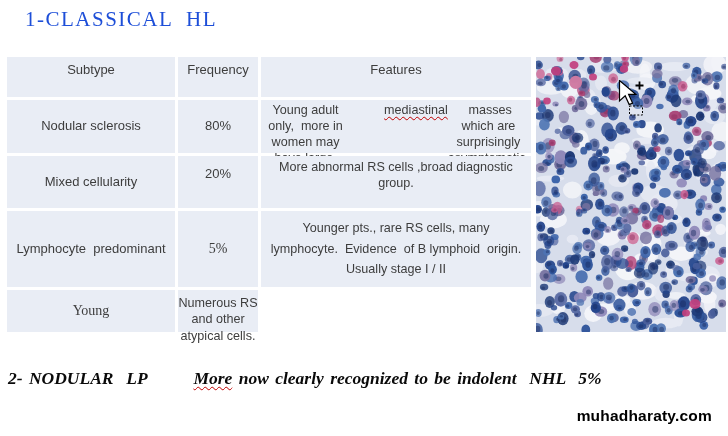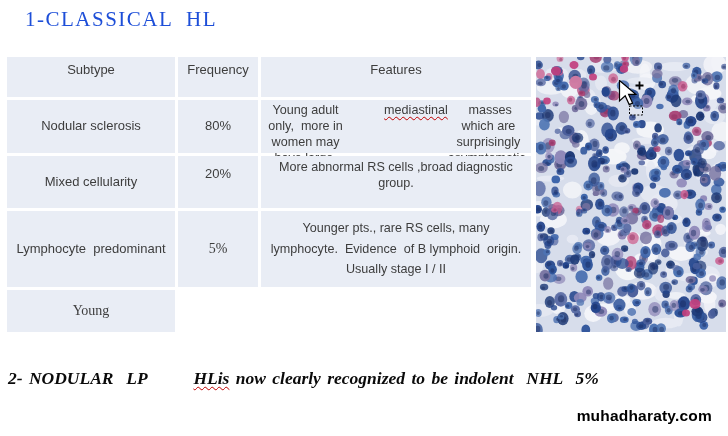--- a/index.html
+++ b/index.html
@@ -90,20 +90,21 @@
   <div class="cell f2">More abnormal RS cells ,broad diagnostic
 group.</div>
 
   <div class="cell">Lymphocyte  predominant</div>
   <div class="cell serif">5%</div>
   <div class="cell f3">Younger pts., rare RS cells, many
 lymphocyte.  Evidence  of B lymphoid  origin.
 Usually stage I / II</div>
 
   <div class="cell serif">Young</div>
+  <div class="cell f4">Numerous RS and other atypical cells.</div>
 </div>
 
 <div class="micrograph">
   <svg class="histo" id="histo-svg" width="190" height="275" xmlns="http://www.w3.org/2000/svg">
       <rect x="0" y="0" width="190" height="275" fill="#d7ddeb"></rect>
       <ellipse cx="0.1" cy="208.8" rx="7.2" ry="7.4" fill="#e7eaf3" opacity="0.81"></ellipse>
       <ellipse cx="107.0" cy="233.7" rx="13.8" ry="9.0" fill="#f4f5f9" opacity="0.85"></ellipse>
       <ellipse cx="114.7" cy="97.2" rx="6.0" ry="6.4" fill="#f4f5f9" opacity="0.94"></ellipse>
       <ellipse cx="36.4" cy="133.0" rx="9.5" ry="8.6" fill="#f4f5f9" opacity="0.81"></ellipse>
       <ellipse cx="14.9" cy="30.8" rx="14.1" ry="6.9" fill="#f4f5f9" opacity="0.75"></ellipse>
@@ -957,15 +958,15 @@
       <ellipse cx="159" cy="247" rx="5.5" ry="4.95" fill="#c23f7e" opacity="0.92"></ellipse>
       <ellipse cx="150" cy="256" rx="4" ry="3.6" fill="#c23f7e" opacity="0.92"></ellipse>
     </svg>
   <svg class="zoom-cursor" viewBox="0 0 28 37" xmlns="http://www.w3.org/2000/svg">
     <path d="M1.5,0.5 L1.5,21 L7.2,15.8 L11.2,24.6 L14.6,23.1 L10.6,14.4 L17.8,14.4 Z" fill="#ffffff" stroke="#000000" stroke-width="1.2"></path>
     <path d="M21.5,1.5 v8 M17.5,5.5 h8" stroke="#000000" stroke-width="1.8" fill="none"></path>
     <rect x="11.5" y="26" width="13" height="9" fill="rgba(255,255,255,0.25)" stroke="#000000" stroke-width="1" stroke-dasharray="2 1.6"></rect>
   </svg>
 </div>
 
-<div class="note"><span>2- NODULAR  LP </span><span class="wavy">HLis</span><span> now clearly recognized to be indolent  NHL  5%</span></div>
+<div class="note"><span>2- NODULAR  LP </span><span class="wavy">More</span><span> now clearly recognized to be indolent  NHL  5%</span></div>
 
 <div class="watermark">muhadharaty.com</div>
 
 </body></html>

